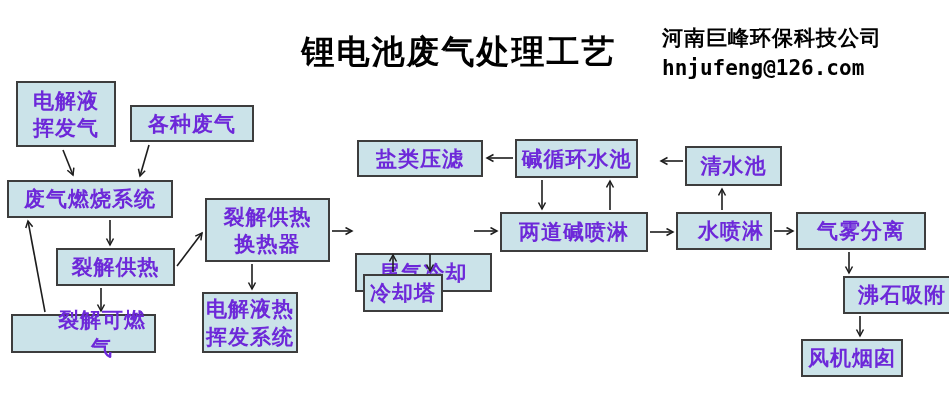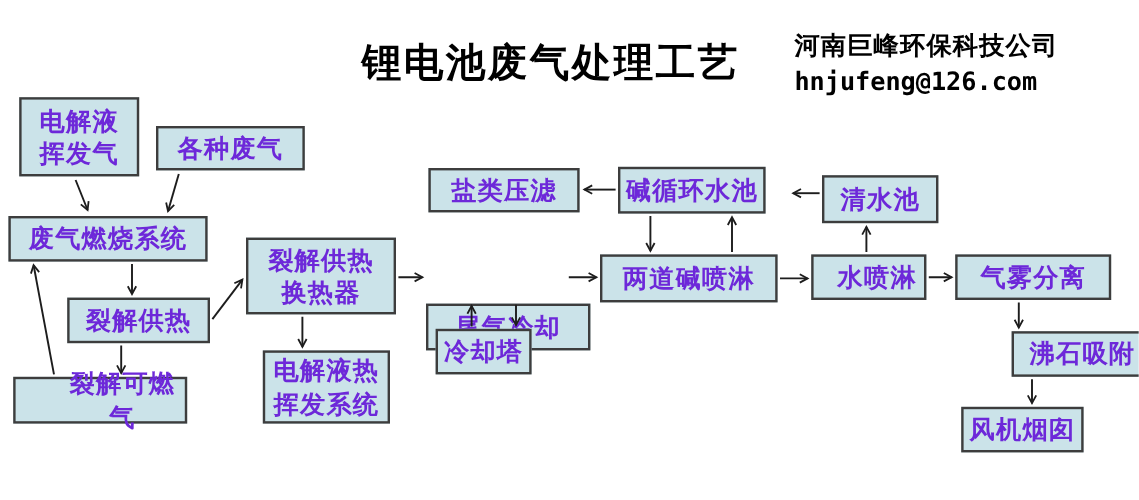--- a/index.html
+++ b/index.html
@@ -56,21 +56,21 @@
   </div>
 
   <div class="node" style="left:16px;top:81px;width:100px;height:66px;">电解液
 挥发气</div>
   <div class="node" style="left:130px;top:105px;width:124px;height:37px;text-align:center;">各种废气</div>
   <div class="node" style="left:7px;top:180px;width:166px;height:38px;">废气燃烧系统</div>
   <div class="node" style="left:56px;top:248px;width:119px;height:38px;">裂解供热</div>
   <div class="node" style="left:11px;top:314px;width:145px;height:39px;padding-left:37px;">裂解可燃气</div>
   <div class="node" style="left:205px;top:198px;width:125px;height:64px;">裂解供热
 换热器</div>
-  <div class="node" style="left:219px;top:292px;width:106px;height:61px;">电解液热
+  <div class="node" style="left:202px;top:292px;width:96px;height:61px;">电解液热
 挥发系统</div>
   <div class="node" style="left:355px;top:213px;width:137px;height:39px;margin-top:40px;">尾气冷却</div>
   <div class="node" style="left:363px;top:274px;width:80px;height:38px;">冷却塔</div>
   <div class="node" style="left:357px;top:140px;width:126px;height:37px;">盐类压滤</div>
   <div class="node" style="left:515px;top:139px;width:123px;height:39px;">碱循环水池</div>
   <div class="node" style="left:500px;top:212px;width:148px;height:40px;">两道碱喷淋</div>
   <div class="node" style="left:685px;top:146px;width:97px;height:40px;">清水池</div>
   <div class="node" style="left:676px;top:212px;width:96px;height:38px;padding-left:14px;">水喷淋</div>
   <div class="node" style="left:796px;top:212px;width:130px;height:38px;text-align:right;">气雾分离</div>
   <div class="node" style="left:799px;top:276px;width:118px;height:38px;margin-left:44px;">沸石吸附</div>

